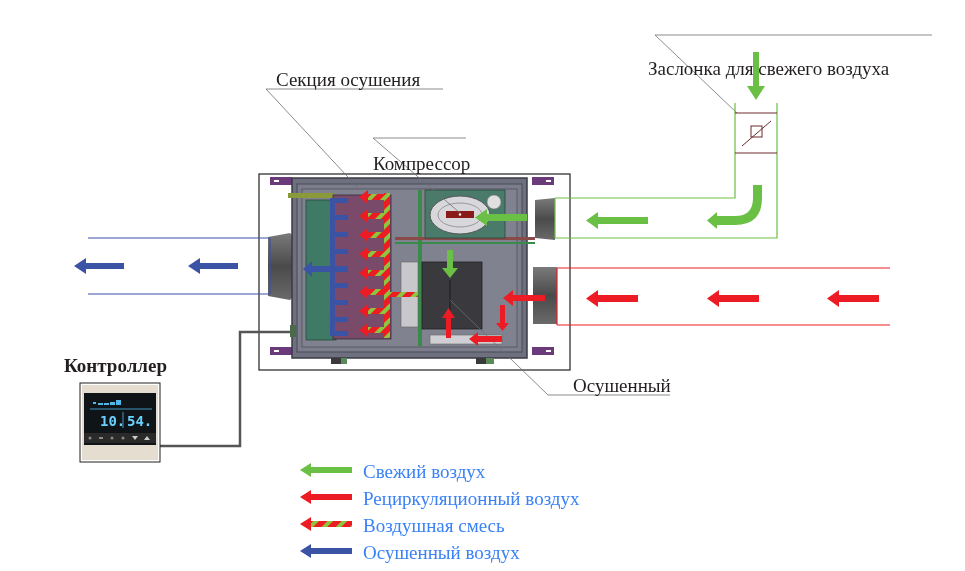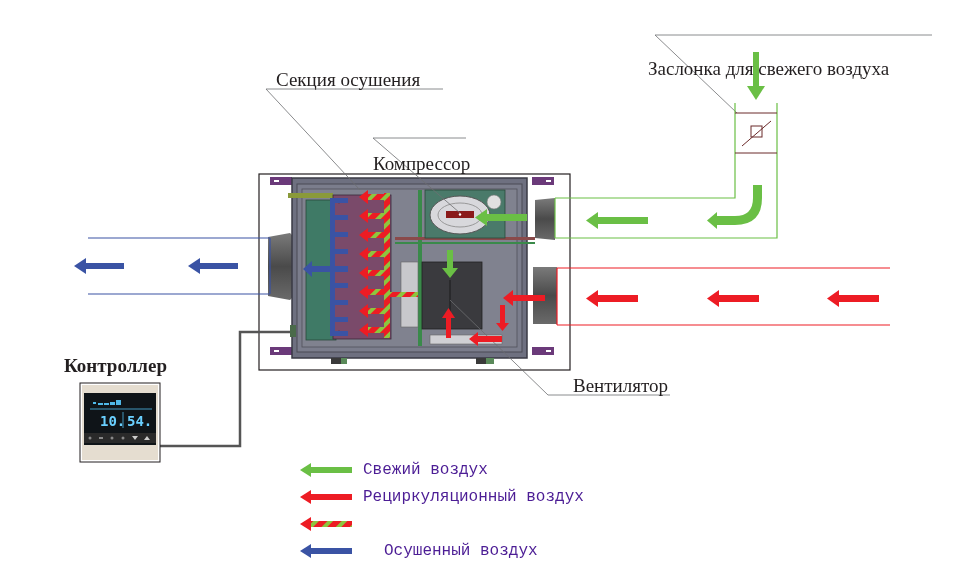--- a/index.html
+++ b/index.html
@@ -1,19 +1,19 @@
 <!DOCTYPE html>
 <html><head>
 <meta charset="utf-8">
 <style>
   html, body { margin: 0; padding: 0; background: #ffffff; }
   #stage { position: relative; width: 965px; height: 571px; overflow: hidden; background: #fff; }
   #stage svg { position: absolute; left: 0; top: 0; }
   .lbl { position: absolute; font-family: "Liberation Serif", "DejaVu Serif", serif; font-size: 19px; color: #231f20; white-space: nowrap; line-height: 1; }
-  .legend-text { position: absolute; font-family: Liberation Mono, monospace; font-size: 16px; color: #4c1d95; white-space: nowrap; line-height: 1; }
+  .legend-text { position: absolute; font-family: Liberation Serif, serif; font-size: 19px; color: #3b82f6; white-space: nowrap; line-height: 1; }
   .lcd-text { font-family: "DejaVu Sans Mono", "Liberation Mono", monospace; }
 </style>
 </head>
 <body>
 
 <div id="stage">
 <svg width="965" height="571" viewBox="0 0 965 571" xmlns="http://www.w3.org/2000/svg">
   <defs>
     <pattern id="mixstripe" patternUnits="userSpaceOnUse" width="10" height="10" patternTransform="rotate(45)">
       <rect width="10" height="10" fill="#ed1c24"></rect>
@@ -250,19 +250,20 @@
     <g>
       <rect x="311" y="548" width="41" height="6" fill="#3a53a4"></rect>
       <polygon points="311,544 311,558 300,551" fill="#3a53a4"></polygon>
     </g>
   </g>
 </svg>
 
 <div class="lbl" style="left:648px; top:15px;margin-top:44px;">Заслонка для свежего воздуха</div>
 <div class="lbl" style="left:276px; top:70px;font-family:Liberation Serif, serif;">Секция осушения</div>
 <div class="lbl" style="left:373px; top:118px;margin-top:36px;">Компрессор</div>
-<div class="lbl" style="left:573px; top:376px;">Вентилятор</div>
+<div class="lbl" style="left:573px; top:376px;">Осушенный</div>
 <div class="lbl" style="left:64px; top:356px;font-weight:bold;">Контроллер</div>
 
 <div class="legend-text" style="left:363px; top:462px;">Свежий воздух</div>
 <div class="legend-text" style="left:363px; top:489px;">Рециркуляционный воздух</div>
-<div class="legend-text" style="left:384px; top:543px;">Осушенный воздух</div>
+<div class="legend-text" style="left:363px; top:516px;">Воздушная смесь</div>
+<div class="legend-text" style="left:363px; top:543px;">Осушенный воздух</div>
 </div>
 
 </body></html>

